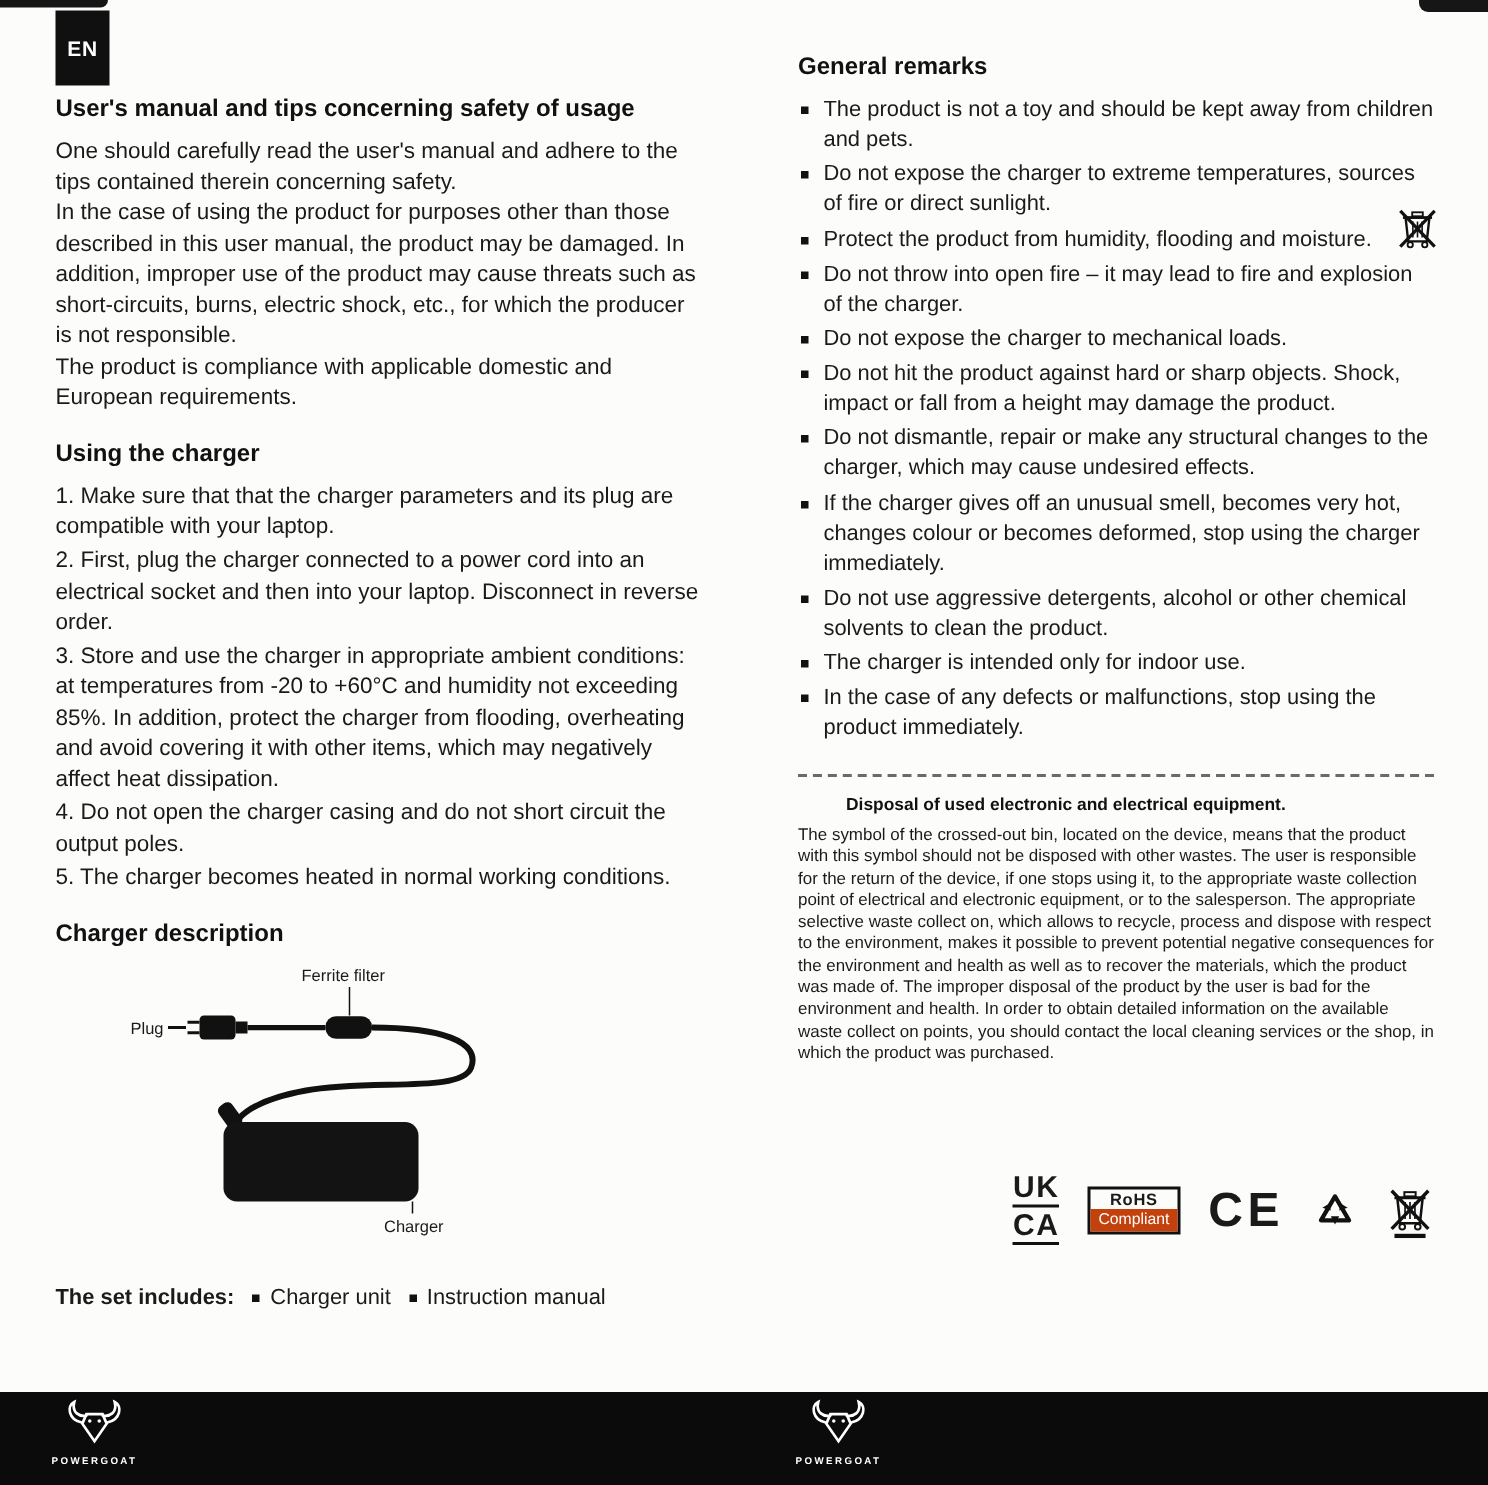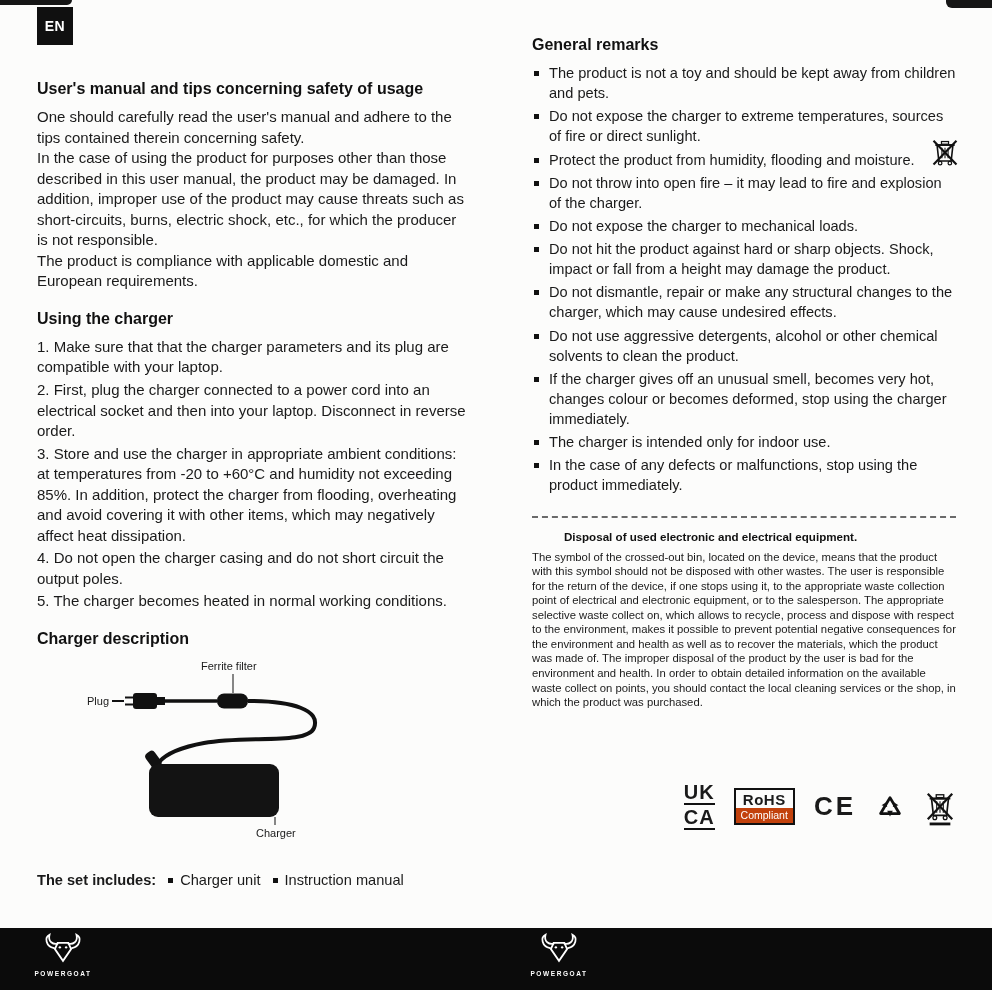--- a/index.html
+++ b/index.html
@@ -6,27 +6,27 @@
   body{
     width:992px;height:990px;position:relative;overflow:hidden;
     background:#fcfcfb;color:#1a1a1a;
     font-family:"Liberation Sans","DejaVu Sans",sans-serif;
   }
   .scan-corner{position:absolute;top:0;background:#161616;}
   .scan-corner.l{left:0;width:72px;height:5px;border-radius:0 0 5px 0;}
   .scan-corner.r{right:0;width:46px;height:8px;border-radius:0 0 0 6px;}
 
   .lang-badge{
-    position:absolute;left:37px;top:7px;width:36px;height:38px;background:#101010;
+    position:absolute;left:37px;top:7px;width:36px;height:50px;background:#101010;
     display:flex;align-items:center;justify-content:center;text-align:center;
   }
   .lang-badge span{color:#fff;font-weight:700;font-size:14px;letter-spacing:.5px;}
 
   .col{position:absolute;}
-  .col-left{left:37px;top:80px;width:430px;}
+  .col-left{left:37px;top:64px;width:430px;}
   .col-right{left:532px;top:36px;width:424px;}
 
   h2{font-size:16px;font-weight:700;margin:18px 0 9px;color:#111;}
   .col-left h2:first-child{margin-top:0;}
   .col-right h2{margin-top:0;}
   .body{font-size:15px;line-height:1.37;margin:0 0 6px;}
   .pre{white-space:pre-line;}
   .step{margin:0 0 2px;}
 
   ul.remarks{list-style:none;margin:0;padding:0;font-size:14.6px;line-height:1.38;}
@@ -35,23 +35,23 @@
 
   .divider{border-top:2px dashed #6a6a6a;margin:20px 0 12px;}
 
   h3.small-head{font-size:11.6px;font-weight:700;margin:0 0 7px;color:#111;padding-left:32px;}
   .small{font-size:11.3px;line-height:1.29;margin:0;}
 
   .marks{margin-top:72px;display:flex;justify-content:flex-end;align-items:center;gap:19px;}
   .ukca{font-weight:700;font-size:20px;line-height:1;text-align:center;}
   .ukca span{display:block;border-bottom:2px solid #111;padding-bottom:1px;margin-bottom:2px;letter-spacing:1px;}
   .rohs{border:2px solid #111;text-align:center;font-weight:700;}
-  .rohs .rohs-top{font-size:15px;padding:1px 7px 0;letter-spacing:.5px;text-align:center;}
+  .rohs .rohs-top{font-size:11px;padding:1px 7px 0;letter-spacing:.5px;text-align:center;}
   .rohs .rohs-strip{background:#c2410c;color:#fff;font-size:10.5px;font-weight:400;padding:1px 5px 2px;}
-  .ce{font-size:26px;font-weight:700;letter-spacing:3px;}
+  .ce{font-size:32px;font-weight:700;letter-spacing:3px;}
 
   .diagram{margin:10px 0 4px 48px;}
   .diagram text{font-size:11px;fill:#1a1a1a;font-family:"Liberation Sans",sans-serif;}
 
   .set-includes{margin-top:28px;font-size:14.6px;}
   .set-includes strong{font-weight:700;}
   .inc{margin-left:12px;position:relative;padding-left:12px;}
   .inc::before{content:"";position:absolute;left:0;top:6px;width:5px;height:5px;background:#111;}
 
   .weee-top{position:absolute;right:32px;top:134px;}
@@ -117,22 +117,22 @@
 <div class="col col-right">
   <h2>General remarks</h2>
   <ul class="remarks">
     <li>The product is not a toy and should be kept away from children and pets.</li>
     <li>Do not expose the charger to extreme temperatures, sources of fire or direct sunlight.</li>
     <li>Protect the product from humidity, flooding and moisture.</li>
     <li>Do not throw into open fire – it may lead to fire and explosion of the charger.</li>
     <li>Do not expose the charger to mechanical loads.</li>
     <li>Do not hit the product against hard or sharp objects. Shock, impact or fall from a height may damage the product.</li>
     <li>Do not dismantle, repair or make any structural changes to the charger, which may cause undesired effects.</li>
+    <li>If the charger gives off an unusual smell, becomes very hot, changes colour or becomes deformed, stop using the charger immediately.</li>
     <li>Do not use aggressive detergents, alcohol or other chemical solvents to clean the product.</li>
-    <li>If the charger gives off an unusual smell, becomes very hot, changes colour or becomes deformed, stop using the charger immediately.</li>
     <li>The charger is intended only for indoor use.</li>
     <li>In the case of any defects or malfunctions, stop using the product immediately.</li>
   </ul>
 
   <div class="divider"></div>
 
   <h3 class="small-head">Disposal of used electronic and electrical equipment.</h3>
   <p class="small">The symbol of the crossed-out bin, located on the device, means that the product with this symbol should not be disposed with other wastes. The user is responsible for the return of the device, if one stops using it, to the appropriate waste collection point of electrical and electronic equipment, or to the salesperson. The appropriate selective waste collect on, which allows to recycle, process and dispose with respect to the environment, makes it possible to prevent potential negative consequences for the environment and health as well as to recover the materials, which the product was made of. The improper disposal of the product by the user is bad for the environment and health. In order to obtain detailed information on the available waste collect on points, you should contact the local cleaning services or the shop, in which the product was purchased.</p>
 
   <div class="marks">

